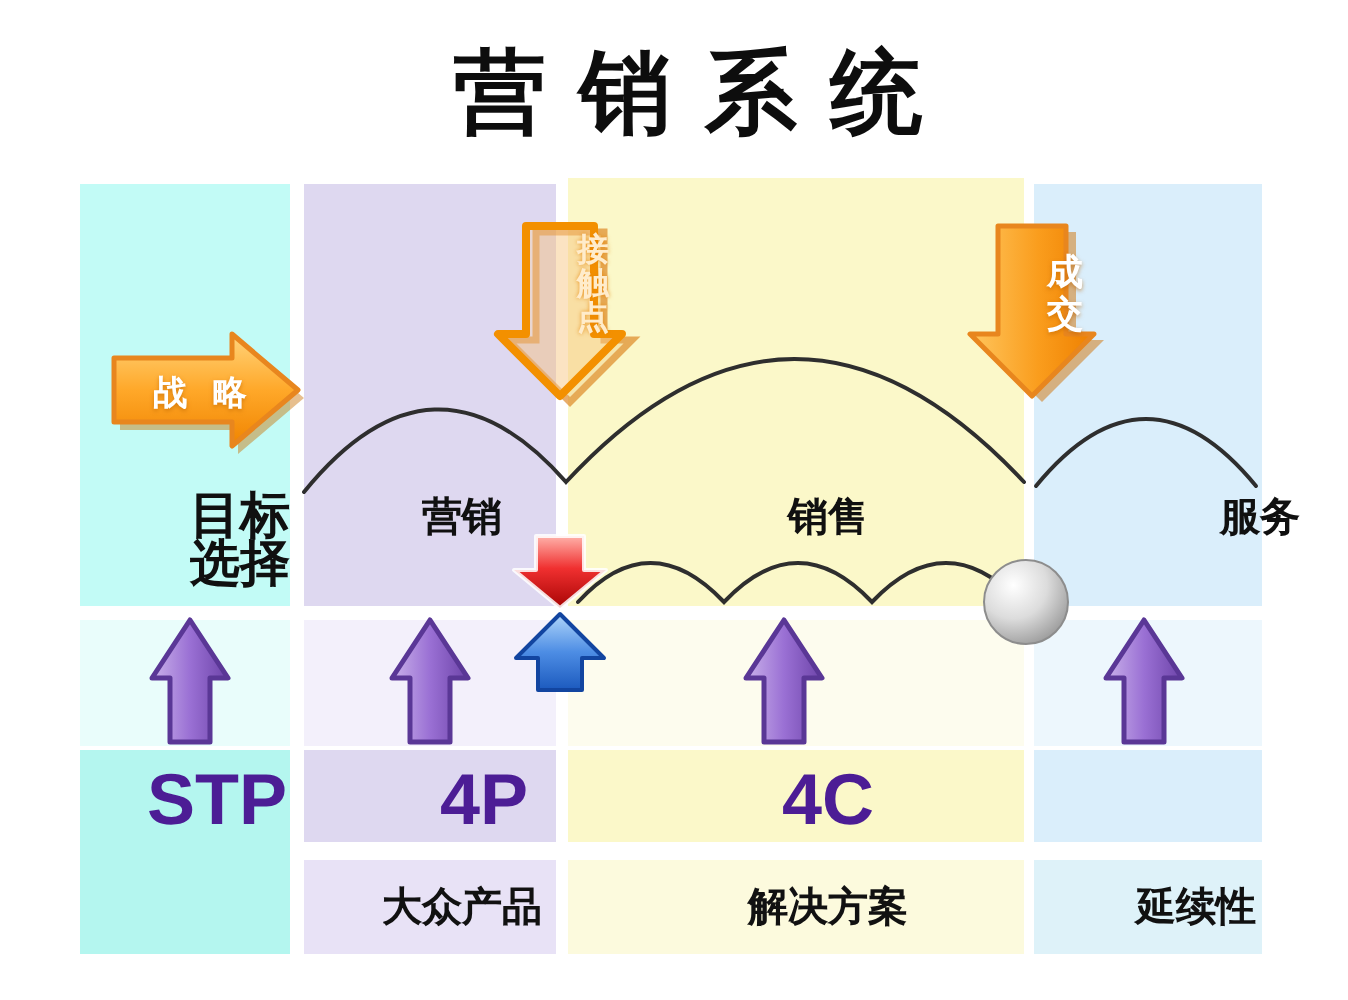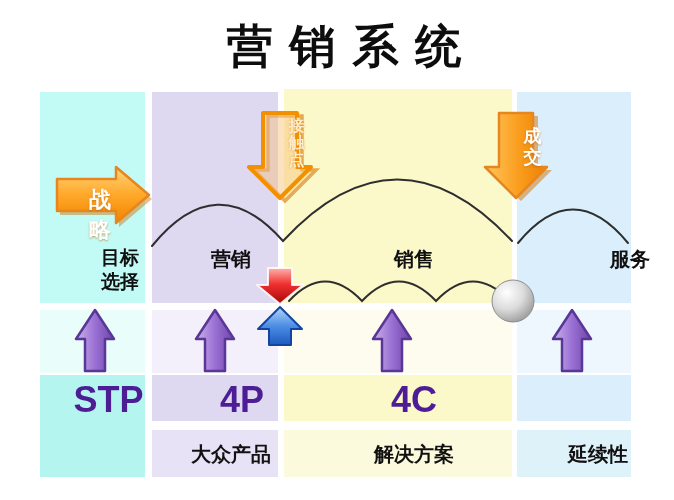--- a/index.html
+++ b/index.html
@@ -29,34 +29,34 @@
   .sub{position:absolute;top:430px;height:47px;}
   .sub2{left:152px;width:126px;background:#e8e2f6;}
   .sub3{left:284px;width:228px;background:#fcfadd;}
   .sub4{left:517px;width:114px;background:#def2f9;}
 
   svg.overlay{position:absolute;left:0;top:0;pointer-events:none;}
 
   .t{position:absolute;text-align:center;font-weight:bold;white-space:pre-line;margin-left:16px;}
   .title{left:0;right:0;top:16px;font-size:46px;letter-spacing:2px;color:#0d0d0d;}
   .stage-lbl{font-size:20px;line-height:25px;color:#101010;}
-  .goal{left:40px;top:246px;width:128px;font-size:19px;line-height:24px;}
+  .goal{left:40px;top:246px;width:128px;font-size:25px;line-height:24px;}
   .mkt{left:152px;top:247px;width:126px;}
   .sales{left:284px;top:247px;width:228px;}
   .svc{left:517px;top:247px;width:114px;padding-left:40px;}
   .code{font-size:36px;line-height:44px;color:#4c1d95;}
   .cstp{left:40px;top:378px;width:105px;}
   .c4p{left:152px;top:378px;width:148px;}
   .c4c{left:284px;top:378px;width:228px;}
   .ccrm{left:517px;top:380px;width:114px;font-size:34px;}
   .sublbl{font-size:20px;line-height:26px;top:441px;}
   .s2{left:152px;width:126px;}
   .s3{left:284px;width:228px;}
   .s4{left:517px;width:130px;}
-  .strategy-lbl{left:59px;top:185px;width:54px;font-size:22px;color:#ffffff;letter-spacing:4px;
+  .strategy-lbl{left:59px;top:185px;width:54px;font-size:17px;color:#ffffff;letter-spacing:4px;
                 text-shadow:0 1px 2px rgba(190,100,0,.6);}
   .tp-lbl{left:270px;top:117px;width:21px;font-size:16px;line-height:17px;color:#ffeccb;
           text-shadow:0 0 2px rgba(230,130,0,.8);}
   .deal-lbl{left:506px;top:126px;width:21px;font-size:18px;line-height:21px;color:#ffffff;
             text-shadow:0 1px 2px rgba(190,100,0,.6);}
 </style>
 </head>
 <body>
 
 <div id="stage">

